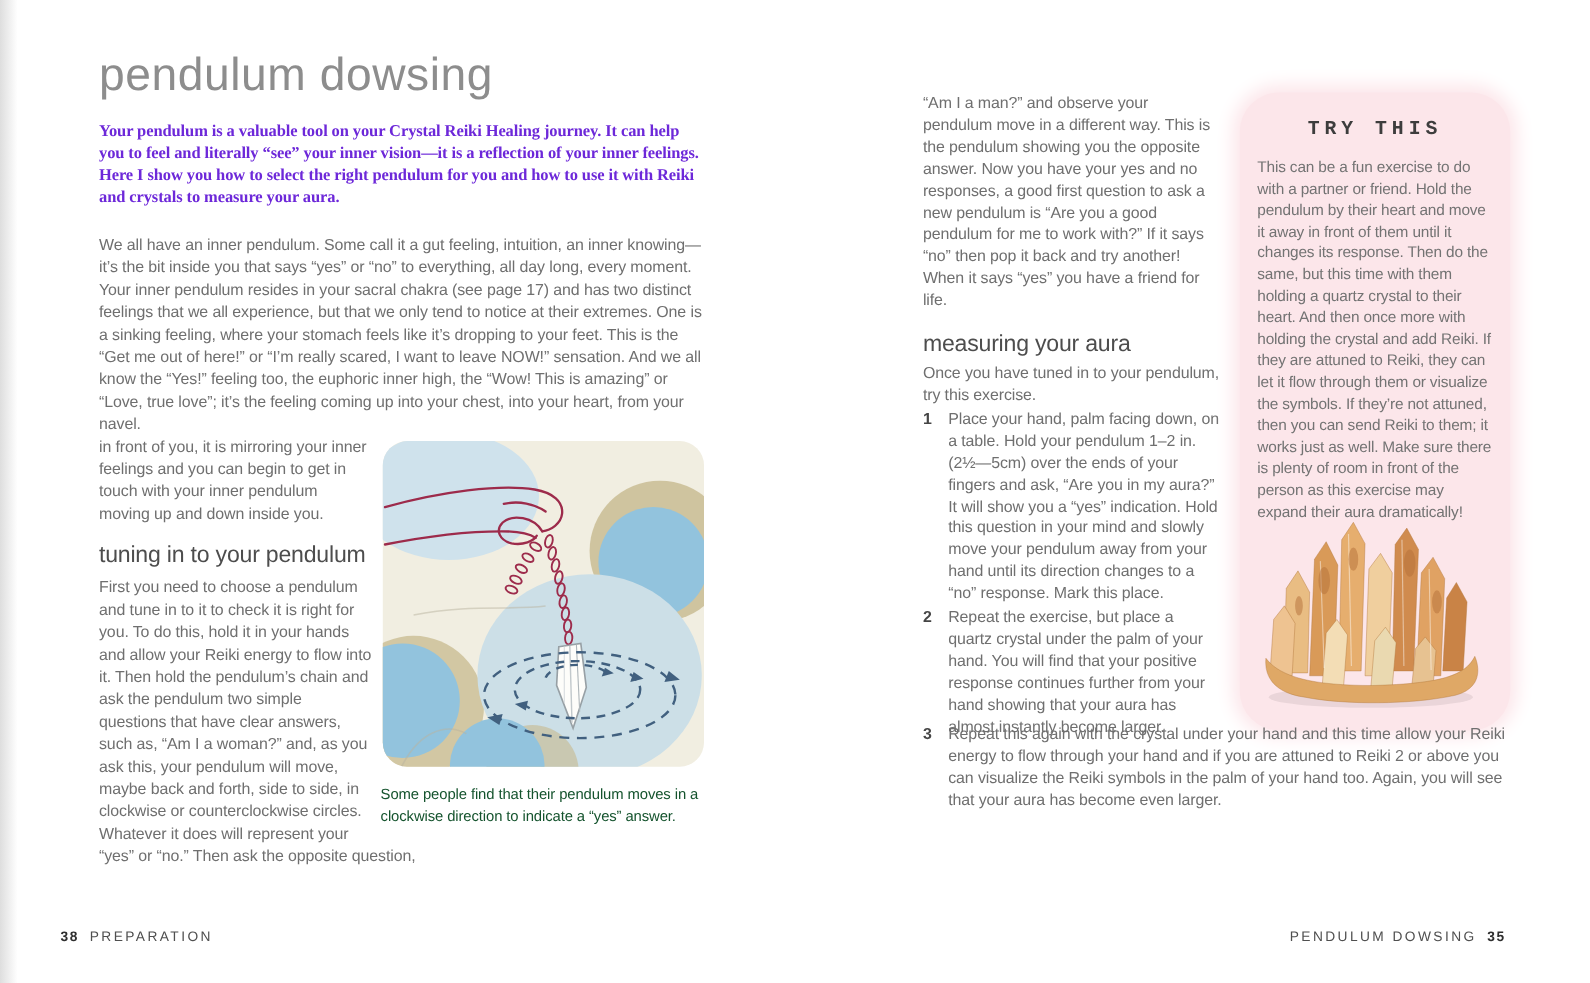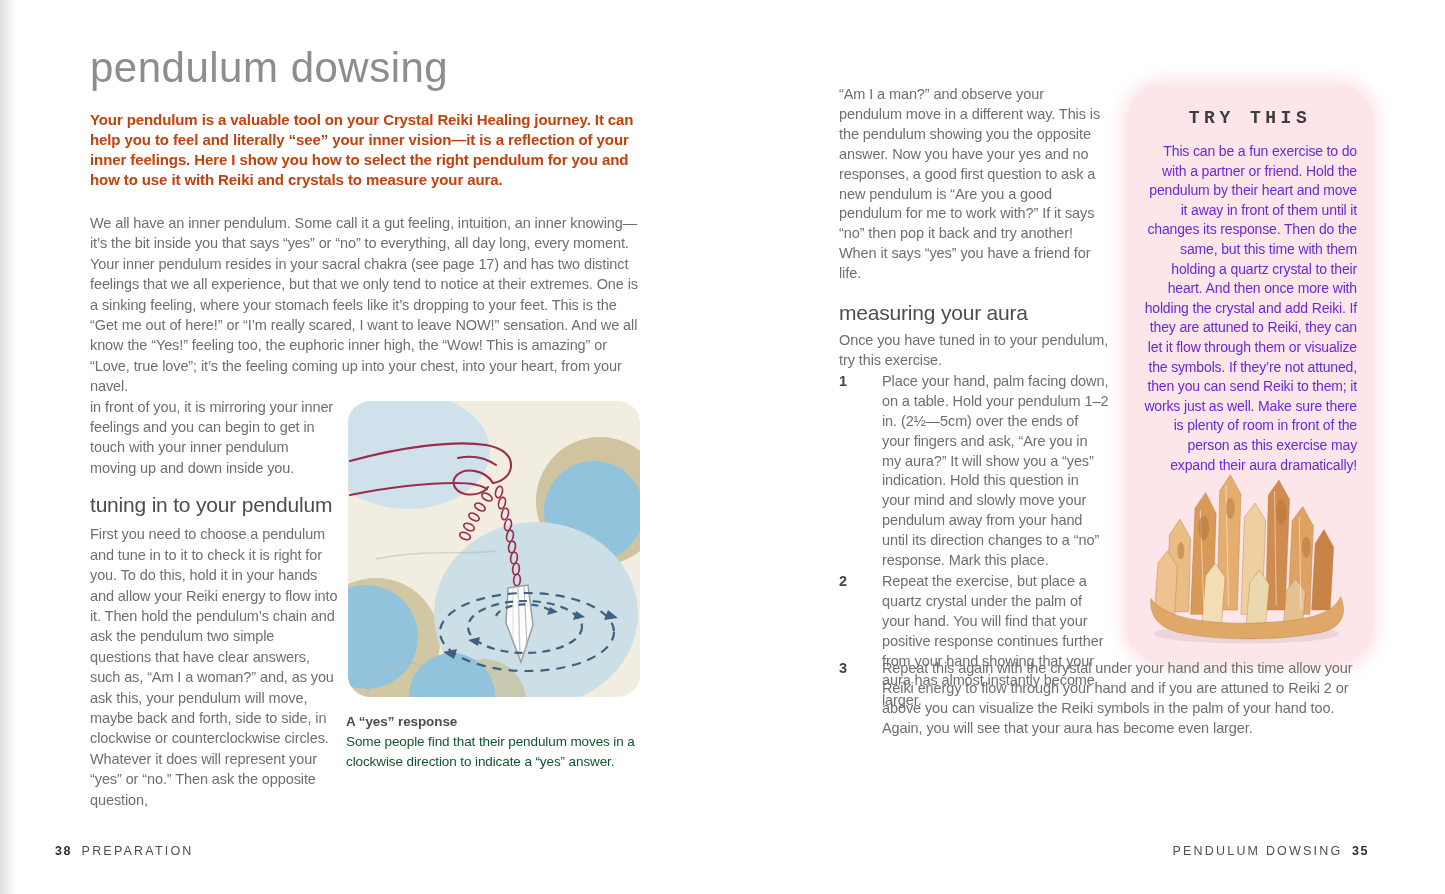--- a/index.html
+++ b/index.html
@@ -17,22 +17,22 @@
     background:linear-gradient(to right, rgba(160,160,160,.35), rgba(255,255,255,0));
   }
 
   
   .left-page { position:absolute; left:90px; top:44px; width:552px; }
   .page-title {
     font-size:42px; font-weight:400; color:#8d8d8d;
     letter-spacing:.5px; margin-bottom:18px;
   }
   .intro {
-    font-size:15px; line-height:20px; font-weight:bold; color:#c2410c;
-    letter-spacing:-.1px; margin-bottom:23px;
+    font-size:15px; line-height:20px; font-weight:bold; color:#6d28d9;
+    letter-spacing:-.1px; margin-bottom:23px;font-family:Liberation Serif, serif;
   }
   .body-text {
     font-size:14.5px; line-height:20.4px; letter-spacing:-.1px; color:#6f6f6f;
   }
   .indent-first { text-indent:26px; }
   .figure {
     float:right; width:296px; margin:2px 0 0 8px;
   }
   .figure svg.illo { display:block; width:296px; height:300px; }
   .caption { margin-top:13px; font-size:13.5px; line-height:20px; letter-spacing:-.1px; }
@@ -47,35 +47,35 @@
   .right-page { position:absolute; left:839px; top:82px; width:532px; height:660px; }
   .right-col { position:absolute; left:0; top:3px; width:270px; }
   .right-col p { font-size:14.5px; line-height:19.9px; letter-spacing:-.1px; }
   .right-page .sub-heading { margin:17px 0 6px 0; }
   .steps { margin-top:1px; }
   .step { display:flex; margin-top:1px; }
   .step-num {
     flex:0 0 23px; font-size:14.5px; line-height:19.9px;
     font-weight:bold; color:#454545;
   }
-  .step-text { flex:1; font-size:14.5px; line-height:19.9px; letter-spacing:-.1px;margin-left:20px; }
+  .step-text { flex:1; font-size:14.5px; line-height:19.9px; letter-spacing:-.1px; }
   .step-wide { position:absolute; left:0; top:576px; width:532px; }
 
   .try-box {
     position:absolute; left:288px; top:2px; width:246px; height:580px;
     background:#fce6ea; border-radius:36px;
     box-shadow:0 0 16px 6px #fce6ea;
   }
   .try-heading {
     margin-top:24px; text-align:center;
     font-size:18px; font-weight:bold; letter-spacing:4.5px; color:#3d3d3d;font-family:Liberation Mono, monospace;
   }
   .try-body {
-    margin-top:14px; padding:0 16px; text-align:right;
-    font-size:14px; line-height:19.6px; letter-spacing:-.15px; color:#6d28d9;
+    margin-top:14px; padding:0 16px; text-align:left;
+    font-size:14px; line-height:19.6px; letter-spacing:-.15px; color:#737373;
   }
   .crystal-wrap { position:absolute; left:303px; top:372px; width:212px; height:205px; }
   .crystal-wrap svg { display:block; width:212px; height:205px; }
 
   
   .footer { position:absolute; top:844px; font-size:12.5px; letter-spacing:2.2px; }
   .footer-left { left:55px; }
   .footer-right { right:76px; text-align:left; }
   .folio { font-weight:bold; color:#2e2e2e; letter-spacing:1.5px; }
   .running-head { color:#4f4f4f; margin:0 4px; }
@@ -152,21 +152,20 @@
       </g>
       <g fill="#41607f" stroke="none">
         <polygon points="262,211 272,219 258,221"></polygon>
         <polygon points="108,260 97,253 111,250"></polygon>
         <polygon points="230,212 239,218 227,221"></polygon>
         <polygon points="132,247 122,241 134,238"></polygon>
         <polygon points="204,208 212,213 201,216"></polygon>
       </g>
     </svg>
     <div class="caption">
-      <div class="caption-title">A “yes” response</div>
       <div class="caption-body">Some people find that their pendulum moves in a clockwise direction to indicate a “yes” answer.</div>
     </div>
   </div>
 
   <p class="body-text">in front of you, it is mirroring your inner feelings and you can begin to get in touch with your inner pendulum moving up and down inside you.</p>
   <h2 class="sub-heading">tuning in to your pendulum</h2>
   <p class="body-text">First you need to choose a pendulum and tune in to it to check it is right for you. To do this, hold it in your hands and allow your Reiki energy to flow into it. Then hold the pendulum’s chain and ask the pendulum two simple questions that have clear answers, such as, “Am I a woman?” and, as you ask this, your pendulum will move, maybe back and forth, side to side, in clockwise or counterclockwise circles. Whatever it does will represent your “yes” or “no.” Then ask the opposite question,</p>
 </div>
 
 <div class="right-page">

